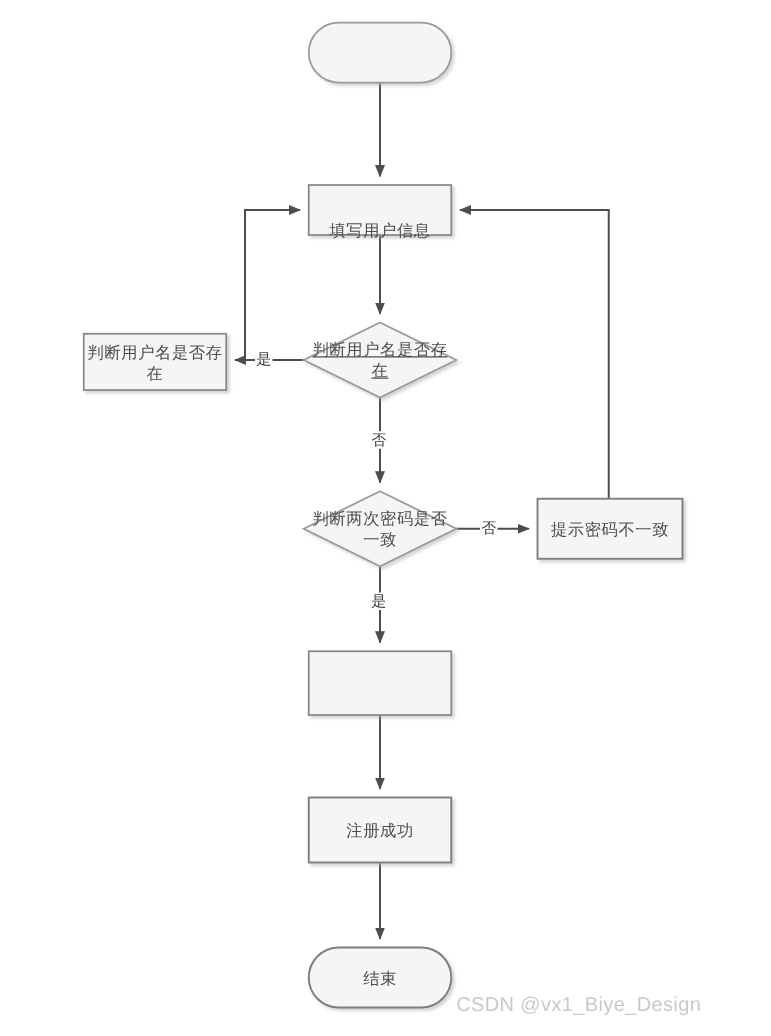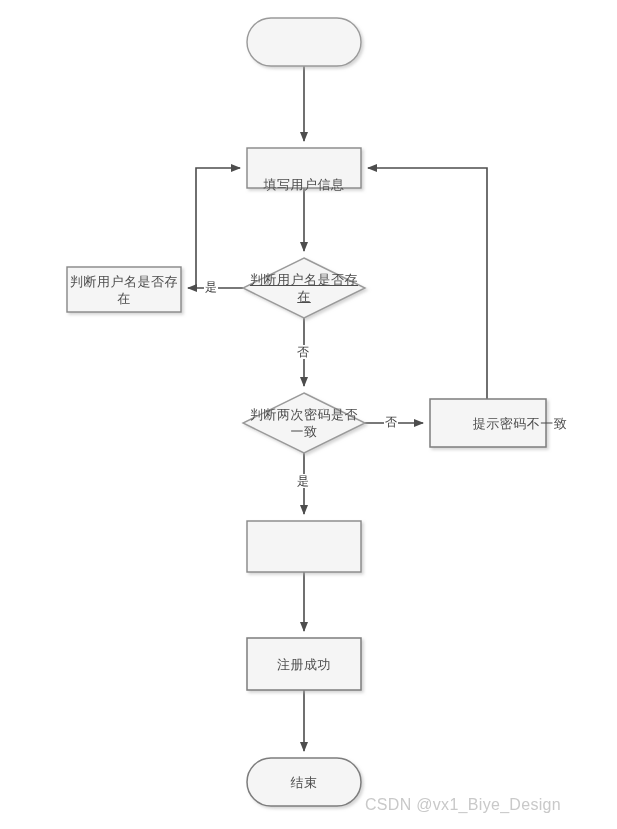--- a/index.html
+++ b/index.html
@@ -117,21 +117,21 @@
 
 
   <div class="node-label" style="left:247px; top:148px; width:114px; height:24px;margin-top:24px;">填写用户信息</div>
 
   <div class="node-label" style="left:248px; top:261px; width:112px; height:54px;text-decoration:underline;">判断用户名是否存在</div>
 
   <div class="node-label" style="left:69px; top:267px; width:110px; height:45px;">判断用户名是否存在</div>
 
   <div class="node-label" style="left:249px; top:396px; width:110px; height:54px;">判断两次密码是否一致</div>
 
-  <div class="node-label" style="left:430px; top:399px; width:116px; height:48px;margin-left:32px;">提示密码不一致</div>
+  <div class="node-label" style="left:430px; top:399px; width:116px; height:48px;">提示密码不一致</div>
 
 
   <div class="node-label" style="left:247px; top:638px; width:114px; height:52px;">注册成功</div>
 
   <div class="node-label" style="left:247px; top:758px; width:114px; height:48px;">结束</div>
 
   <div class="edge-label" style="left:204px; top:280px;">是</div>
 
   <div class="edge-label" style="left:296px; top:345px;">否</div>
 

